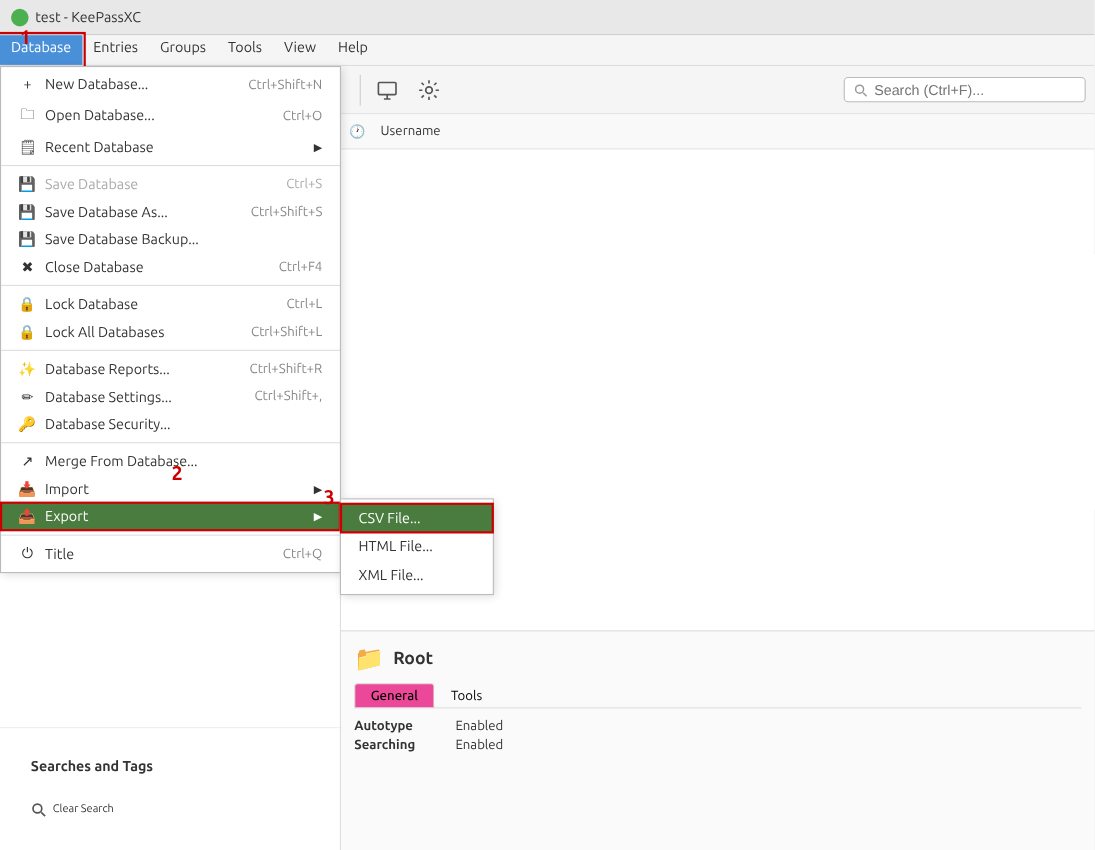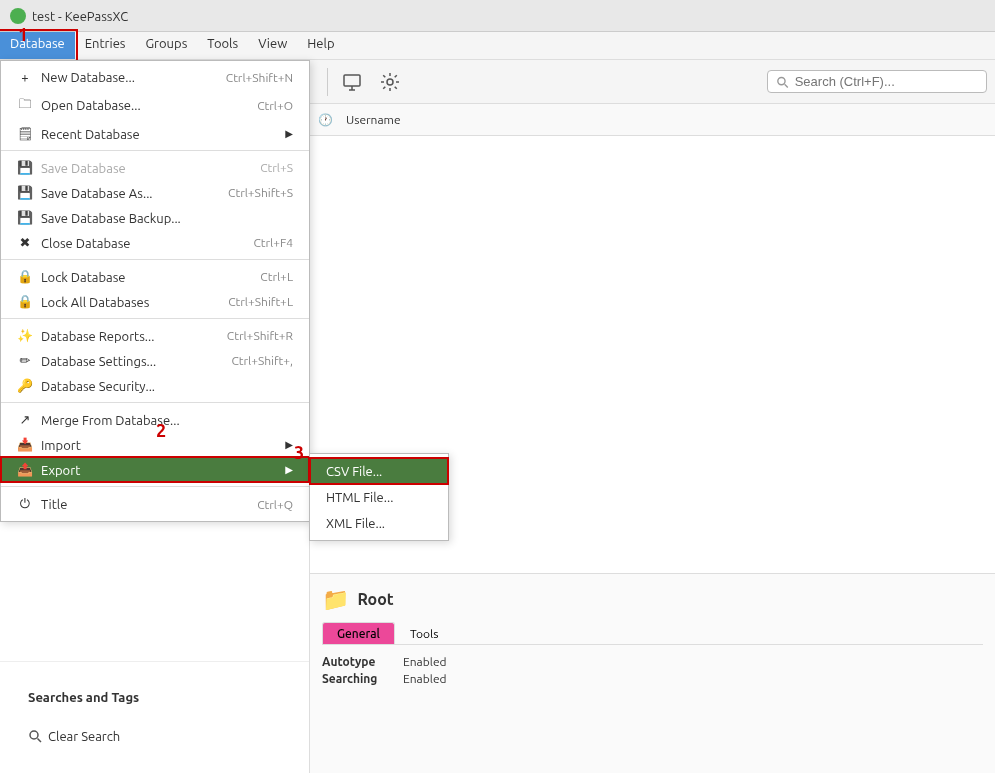--- a/index.html
+++ b/index.html
@@ -184,42 +184,41 @@
       border-radius: 3px 3px 0 0;
     }
     .bottom-tab.active {
       background: #ec4899;
       border-color: #ddd;
       font-weight: 500;
     }
     .bottom-info { font-size: 12px; color: #333; }
     .bottom-info-row {
       display: flex;
-      gap: 1px;
+      gap: 12px;
       margin-bottom: 4px;
     }
     .info-label { font-weight: bold; width: 80px; }
 
     
     .sidebar-bottom {
       margin-top: auto;
       padding: 28px;
       border-top: 1px solid #eee;
     }
     .sidebar-section-title {
       font-weight: bold;
       font-size: 13px;
       color: #333;
       margin-bottom: 8px;
     }
     .sidebar-action {
       display: flex;
-      align-items: center;
       gap: 6px;
-      font-size: 13px;
+      font-size: 10px;
       color: #333;
       cursor: pointer;
       padding: 2px 0;
       margin-top: 23px;
     }
 
     
     .dropdown-menu {
       position: absolute;
       top: 28px;

